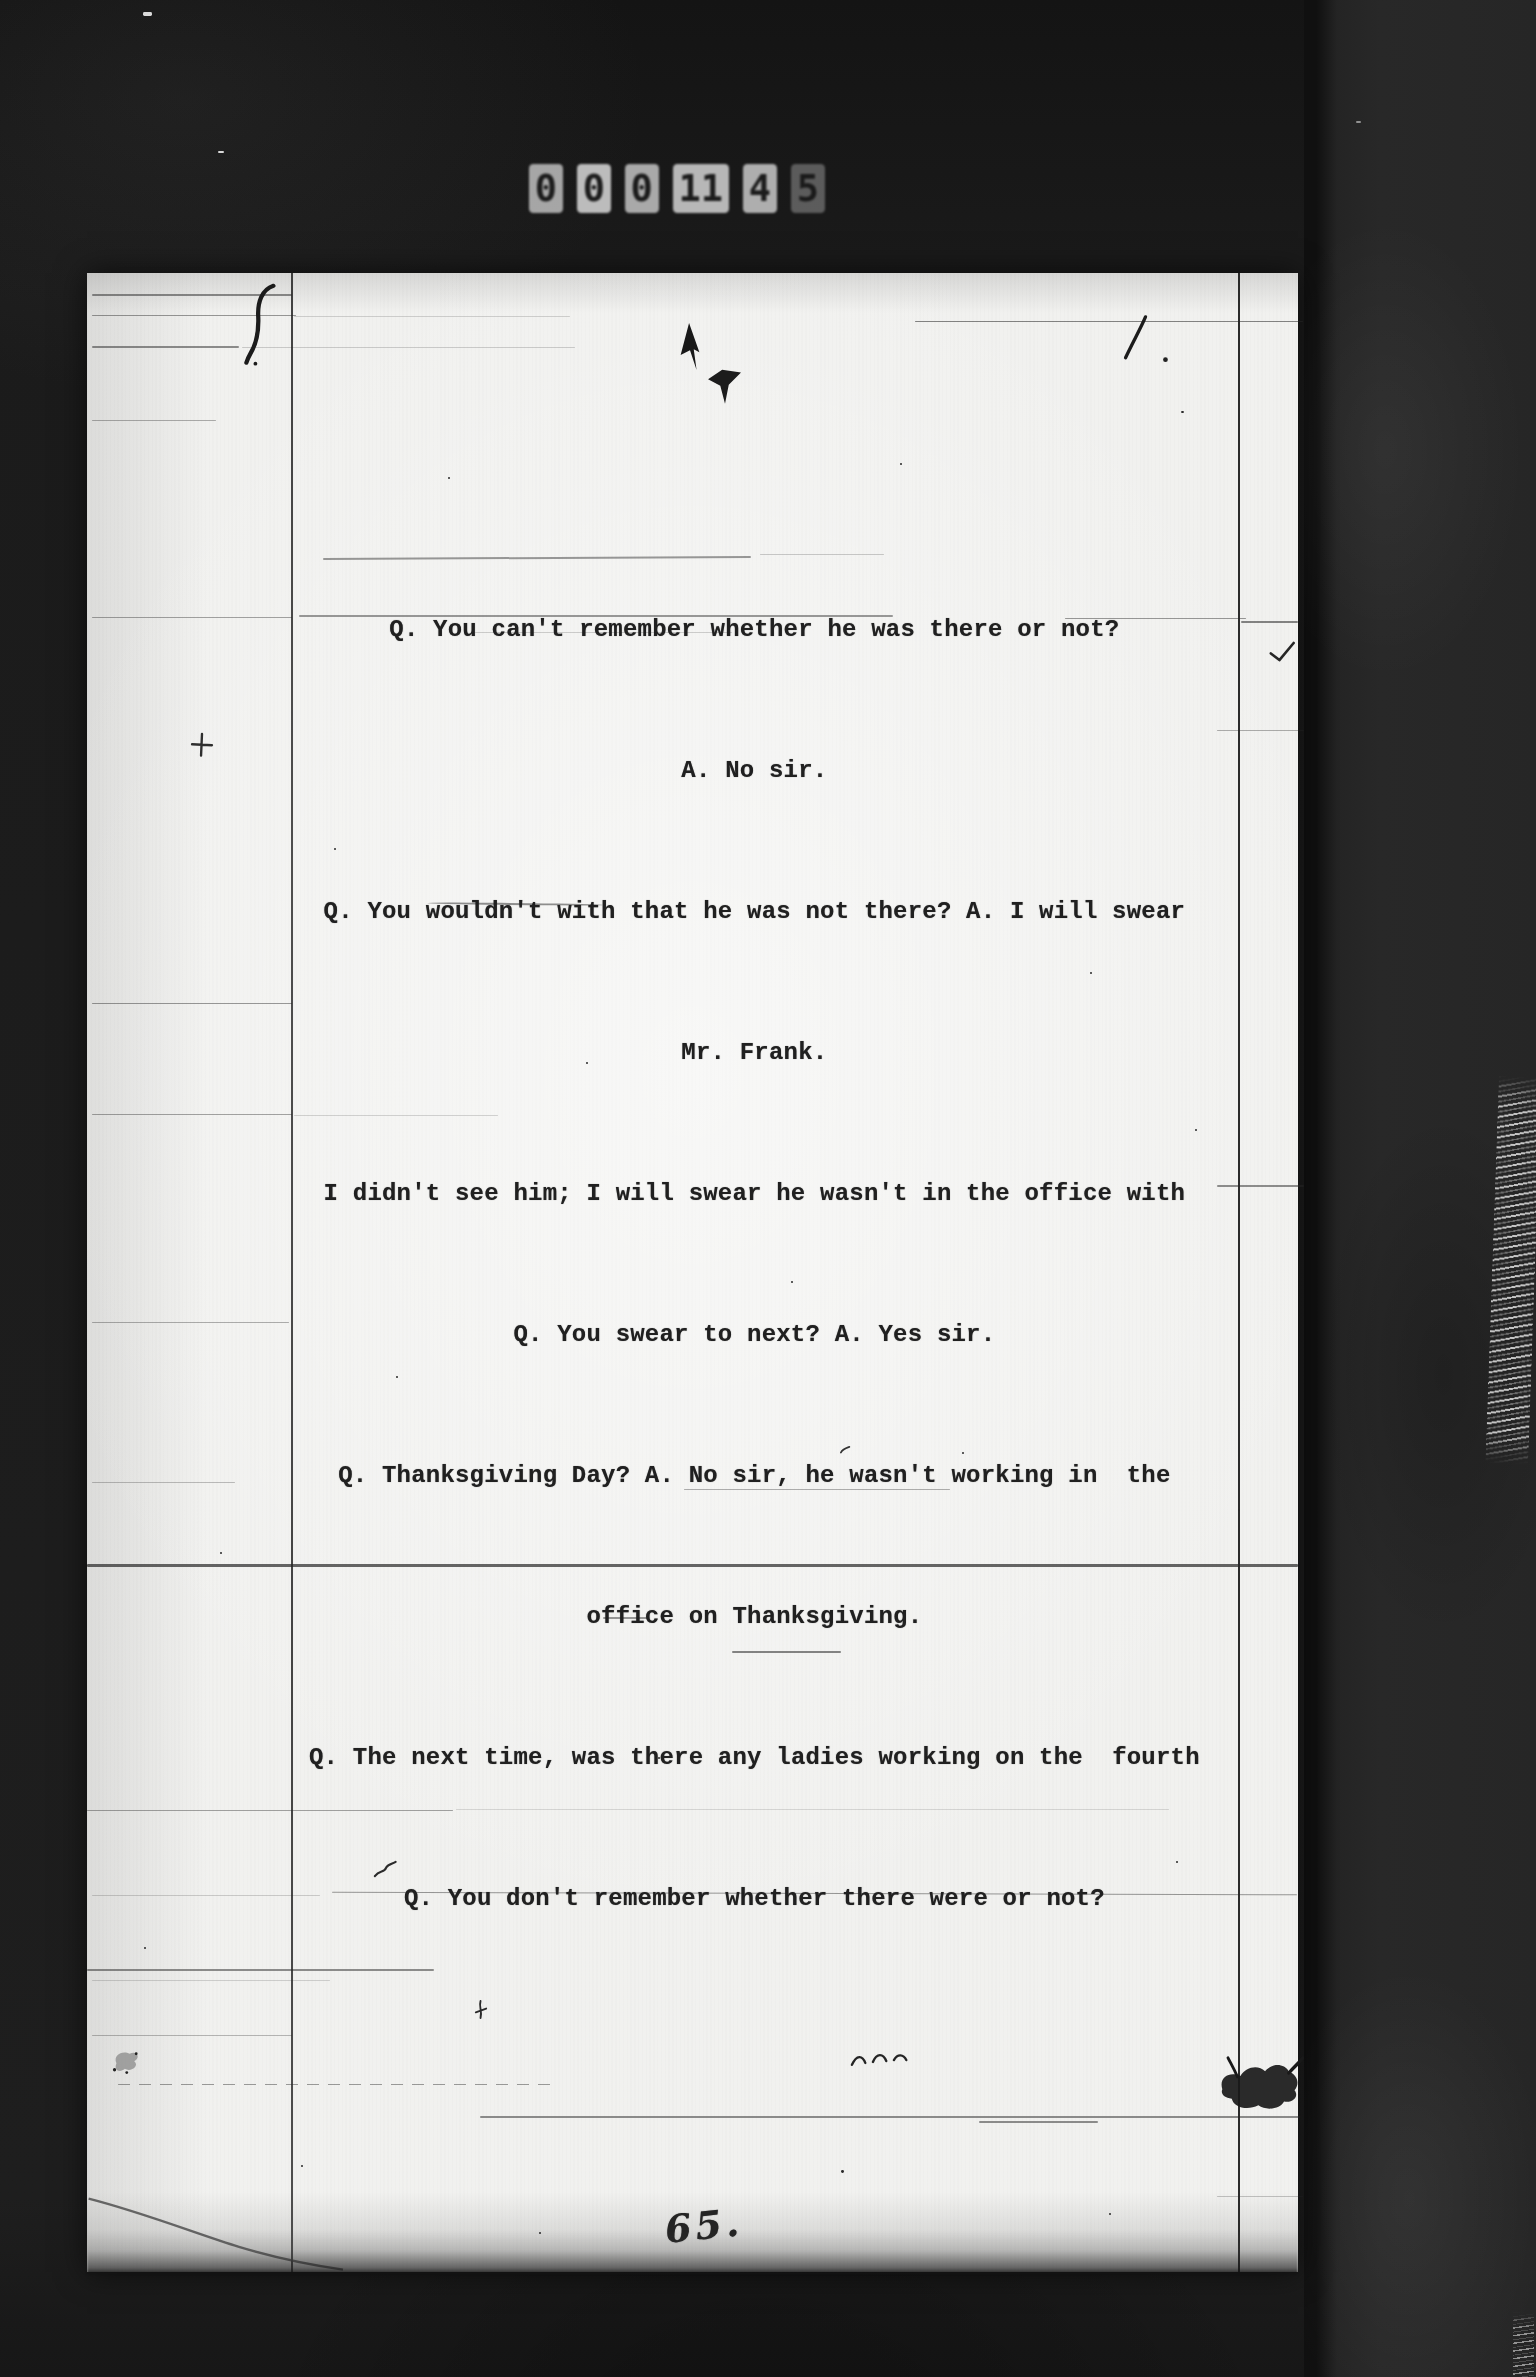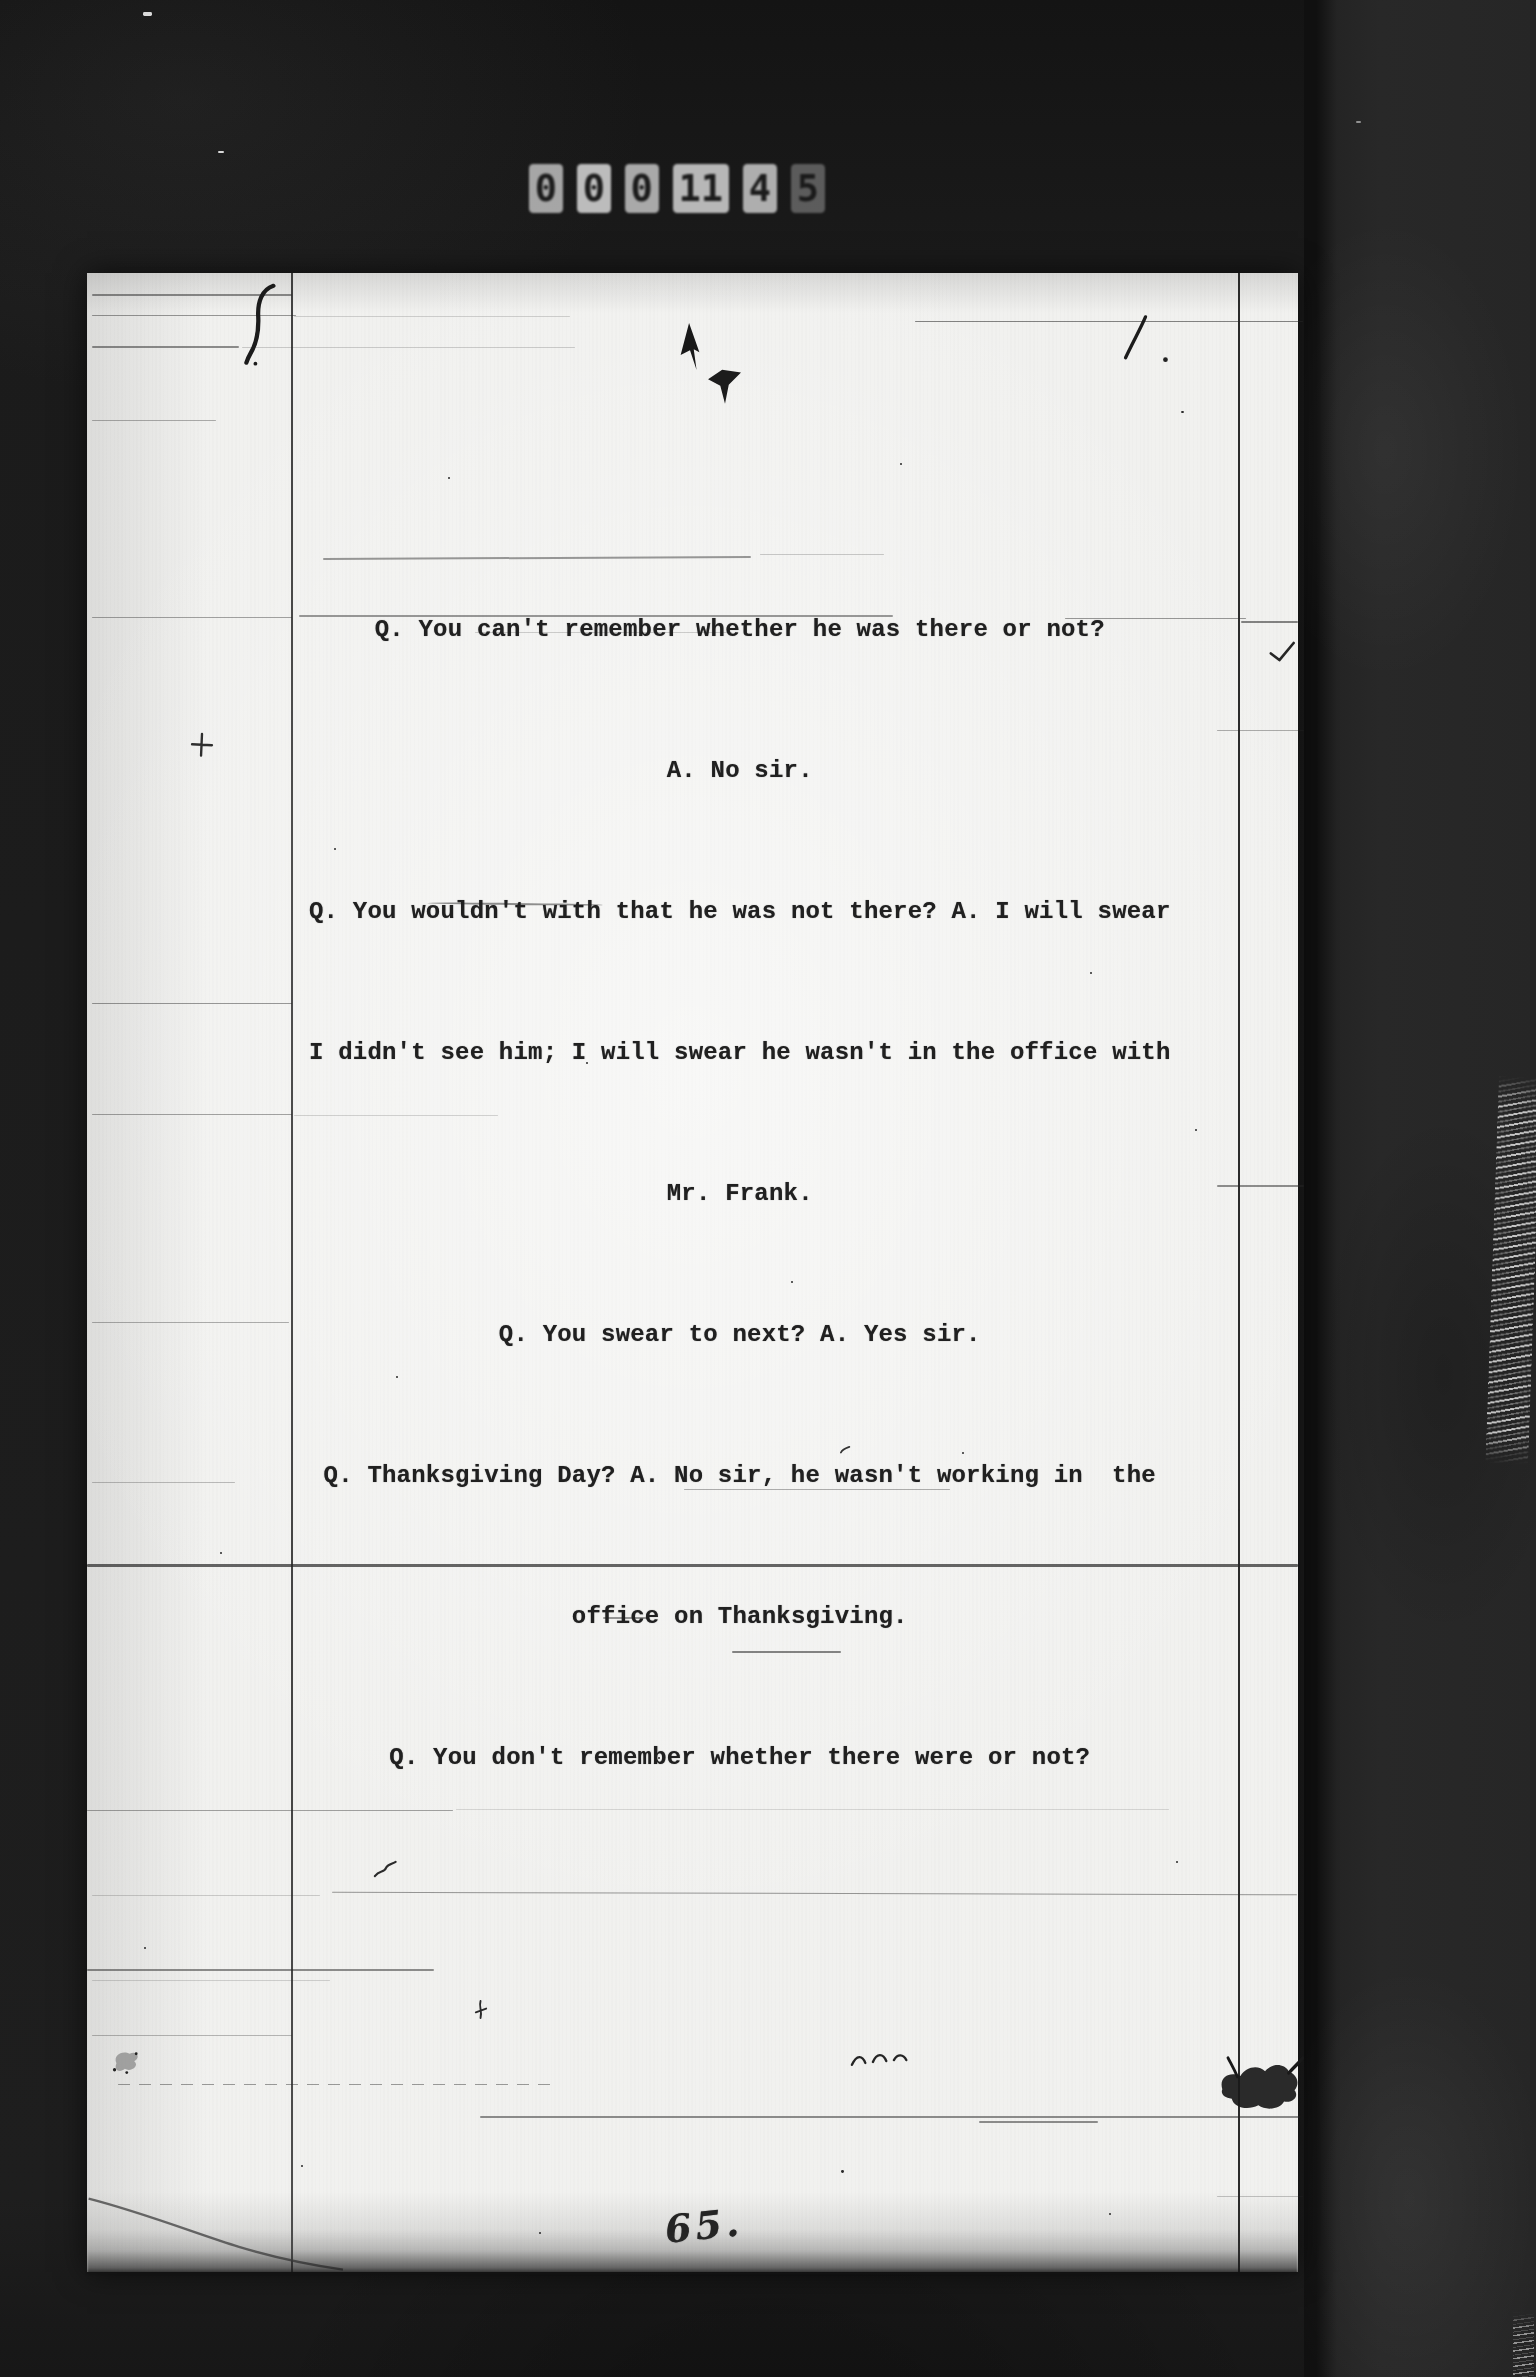--- a/index.html
+++ b/index.html
@@ -130,25 +130,26 @@
     <div class="art" style="left:4.8px;top:1762px;width:200px;height:1px;opacity:.3;"></div>
     <div class="art dashed" style="left:31px;top:1811px;width:433px;height:1.4px;opacity:.45;"></div>
     <div class="art" style="left:393px;top:1843px;width:820px;height:1.9px;opacity:.5;"></div>
     <div class="art" style="left:892px;top:1848px;width:119px;height:1.9px;opacity:.5;"></div>
     <div class="art" style="left:1130px;top:1923px;width:86px;height:1px;opacity:.25;"></div>
 
     <div class="transcript">
       <div class="tline">Q. You can't remember whether he was there or not?</div>
       <div class="tline">A. No sir.</div>
       <div class="tline">Q. You wouldn't with that he was not there? A. I will swear</div>
+      <div class="tline">Mr. Frank.</div>
       <div class="tline">I didn't see him; I will swear he wasn't in the office with</div>
-      <div class="tline">Mr. Frank.</div>
       <div class="tline">Q. You swear to next? A. Yes sir.</div>
       <div class="tline">Q. Thanksgiving Day? A. No sir, he wasn't working in  the</div>
       <div class="tline">office on Thanksgiving.</div>
+      <div class="tline">Q. The next time, was there any ladies working on the  fourth</div>
       <div class="tline">Q. You don't remember whether there were or not?</div>
       
       
       
       
       
       
       
       
       

